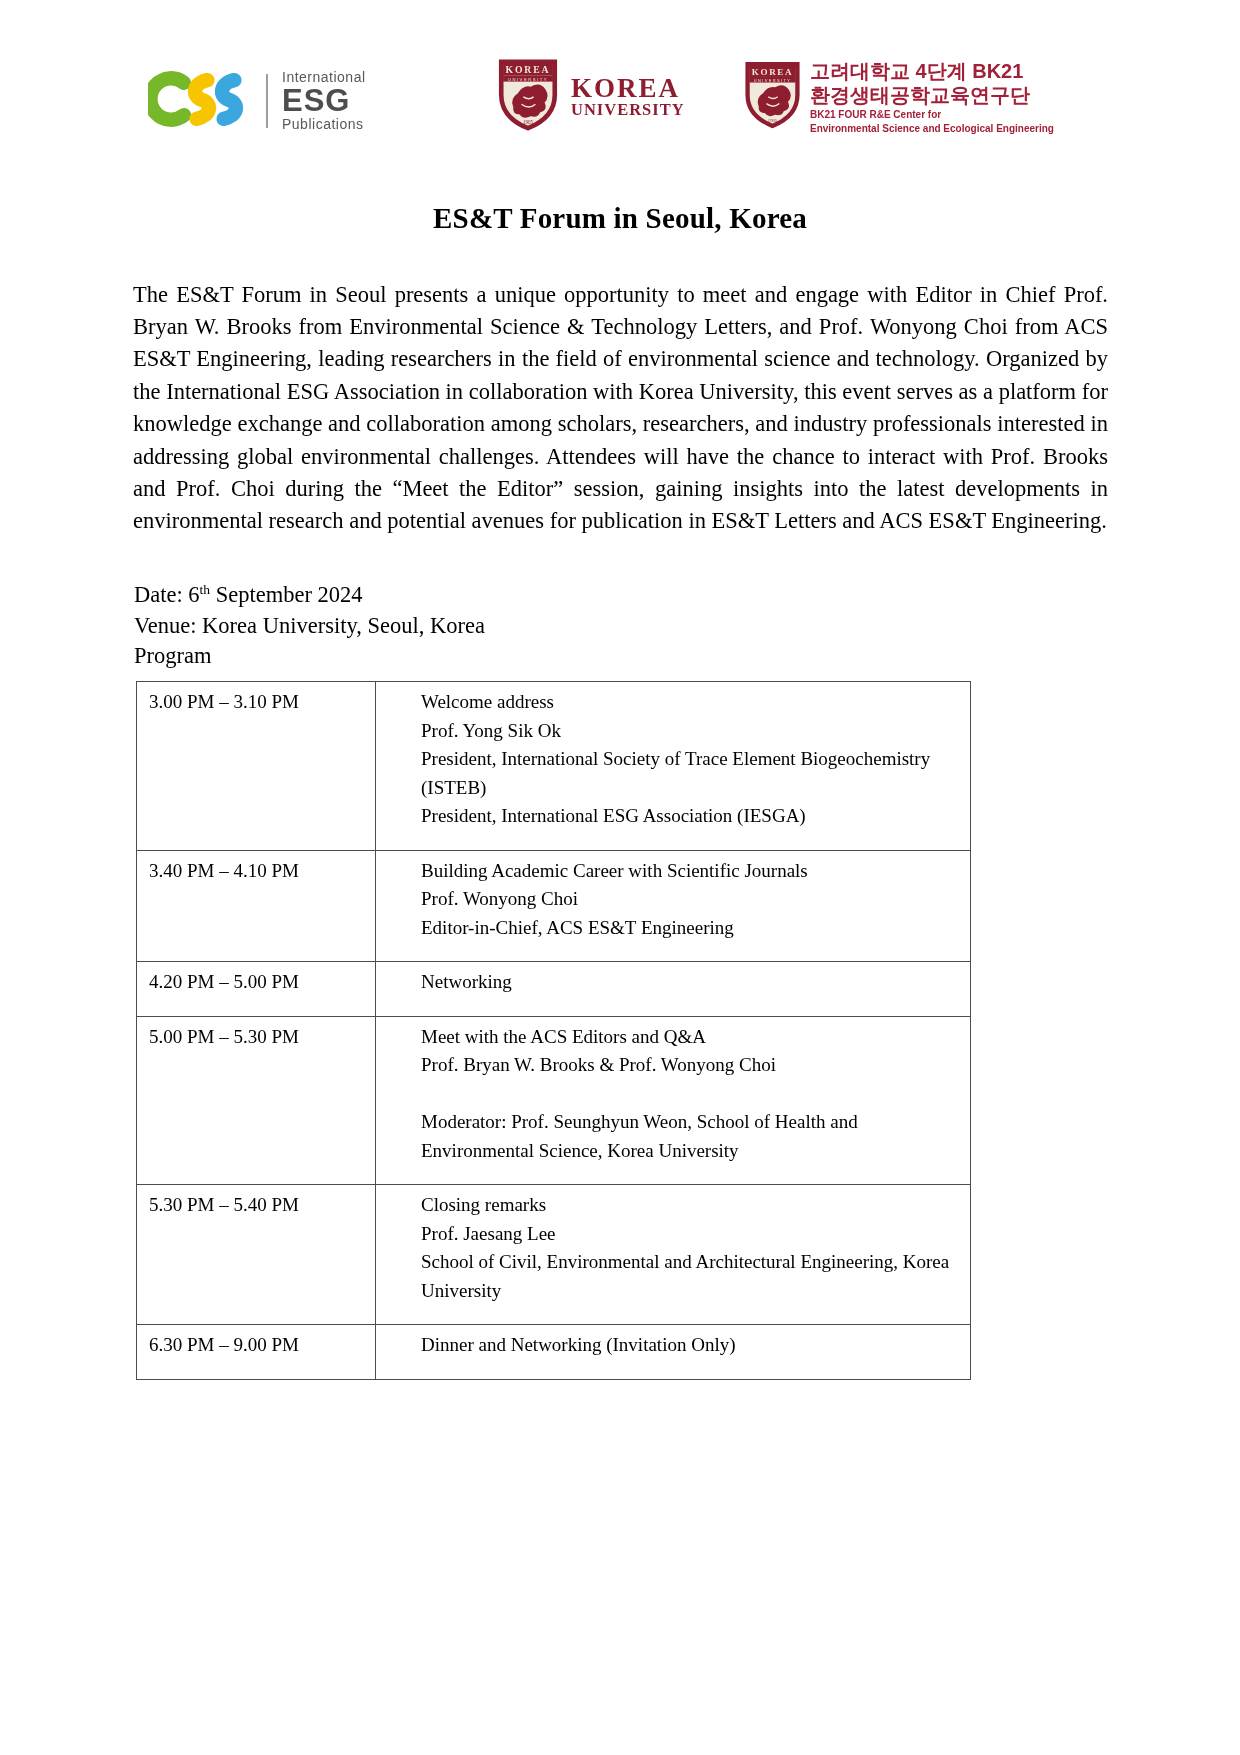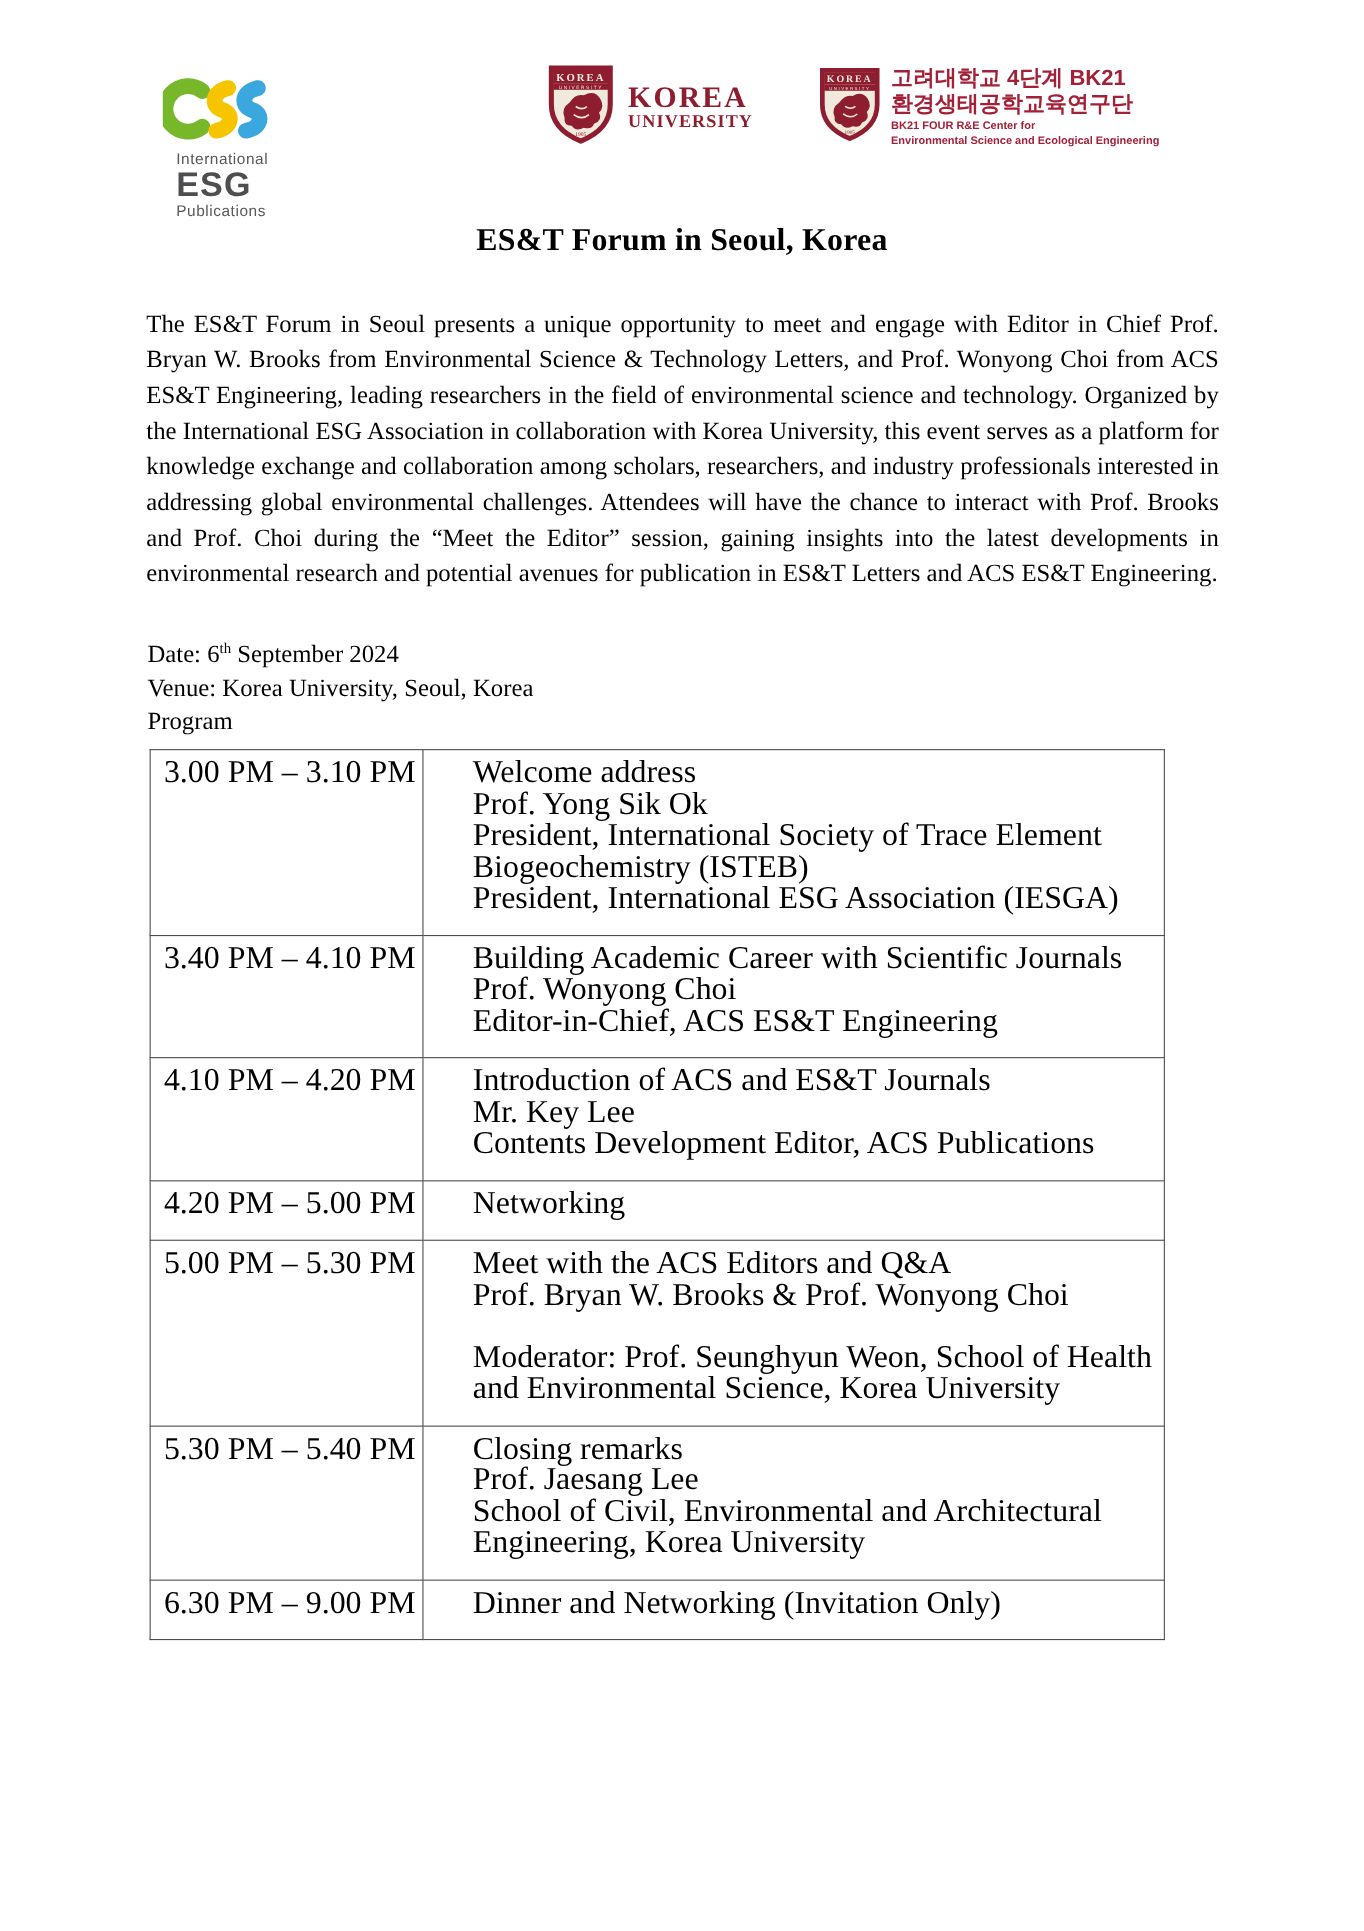--- a/index.html
+++ b/index.html
@@ -5,21 +5,21 @@
   html,body{margin:0;padding:0;}
   body{
     width:1240px;height:1755px;background:#ffffff;position:relative;
     font-family:"Liberation Serif", serif;color:#000;
     -webkit-font-smoothing:antialiased;
   }
   .page{position:absolute;inset:0;overflow:hidden;}
 
   
   .logo-block{position:absolute;display:flex;align-items:center;}
-  .iesga{left:148px;top:66px;height:70px;flex-direction:column;}
+  .iesga{left:148px;top:66px;height:70px;}
   .iesga .divider{width:2px;height:54px;background:#9b9da0;margin:0 14px 0 10px;}
   .iesga .wordmark{font-family:"Liberation Sans", sans-serif;color:#57585a;line-height:1.05;}
   .iesga .wm-small{font-size:14px;letter-spacing:0.5px;}
   .iesga .wm-big{font-size:31px;font-weight:bold;letter-spacing:1px;color:#4d4e50;}
   .ku{left:497px;top:62px;height:70px;}
   .ku .wordmark{margin-left:12px;color:var(--crimson);font-weight:bold;line-height:1.0;}
   .ku .wm-top{font-size:27px;letter-spacing:2px;}
   .ku .wm-bottom{font-size:16.5px;letter-spacing:1px;}
   .bk21{left:745px;top:62px;height:70px;}
   .bk21 .textcol{margin-left:10px;line-height:1.0;}
@@ -30,22 +30,22 @@
   .title{position:absolute;top:183px;left:0;width:100%;text-align:center;
          font-size:29px;font-weight:bold;letter-spacing:0.2px;}
   .intro{position:absolute;top:256px;left:133px;width:975px;
          font-size:22.5px;line-height:32.4px;text-align:justify;}
 
   
   .details{position:absolute;top:580px;left:134px;font-size:22.5px;line-height:30.5px;}
   .details sup{font-size:0.6em;vertical-align:super;line-height:0;}
 
   
-  table.program{position:absolute;top:681px;left:136px;width:923px;
-                border-collapse:collapse;font-size:29px;}
+  table.program{position:absolute;top:681px;left:136px;width:835px;
+                border-collapse:collapse;font-size:19px;}
   table.program td{border:1.5px solid #4d4d4d;vertical-align:top;}
   td.time{width:220px;padding:6px 6px 6px 12px;white-space:nowrap;line-height:28.5px;}
   td.desc{padding:6px 8px 19px 13px;line-height:28.5px;}
   .cell-line{min-height:28.5px;margin-left:32px;}
 </style>
 </head>
 <body>
 
 <div class="page">
 
@@ -128,28 +128,20 @@
         </tr>
         <tr>
           <td class="time">3.40 PM – 4.10 PM</td>
           <td class="desc">
             <div class="cell-line">Building Academic Career with Scientific Journals</div>
             <div class="cell-line">Prof. Wonyong Choi</div>
             <div class="cell-line">Editor-in-Chief, ACS ES&amp;T Engineering</div>
           </td>
         </tr>
         <tr>
-          <td class="time">4.10 PM – 4.20 PM</td>
-          <td class="desc">
-            <div class="cell-line">Introduction of ACS and ES&amp;T Journals</div>
-            <div class="cell-line">Mr. Key Lee</div>
-            <div class="cell-line">Contents Development Editor, ACS Publications</div>
-          </td>
-        </tr>
-        <tr>
           <td class="time">4.20 PM – 5.00 PM</td>
           <td class="desc">
             <div class="cell-line">Networking</div>
           </td>
         </tr>
         <tr>
           <td class="time">5.00 PM – 5.30 PM</td>
           <td class="desc">
             <div class="cell-line">Meet with the ACS Editors and Q&amp;A</div>
             <div class="cell-line">Prof. Bryan W. Brooks &amp; Prof. Wonyong Choi</div>

